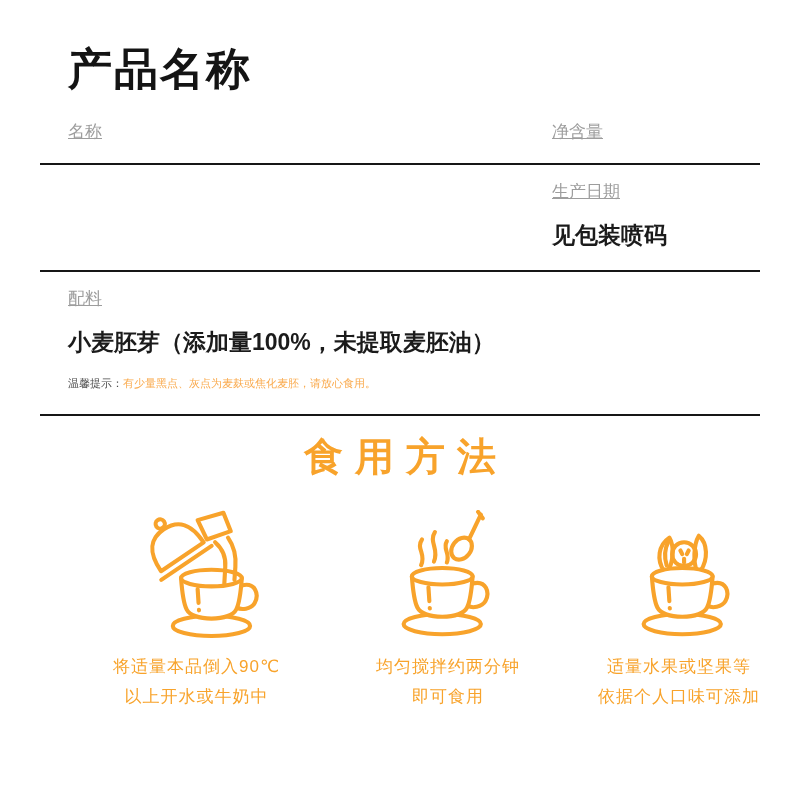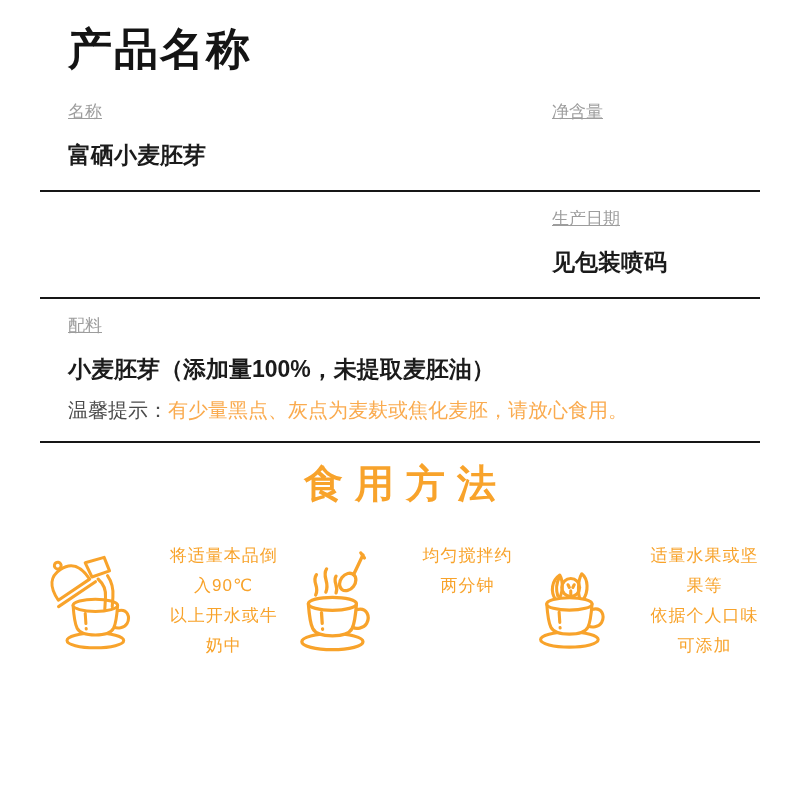--- a/index.html
+++ b/index.html
@@ -1,33 +1,33 @@
 <!DOCTYPE html>
 <html style="--orange: #f8a32b; --tip-orange: #faab4f;"><head>
 <meta charset="utf-8">
 <style>
   * { margin:0; padding:0; box-sizing:border-box; }
   html,body { width:800px; height:800px; background:#ffffff; overflow:hidden; }
   body { font-family:"Liberation Sans","DejaVu Sans",sans-serif; color:#1f1f1f; }
-  .page { width:800px; height:576px; padding:24px 40px 0; }
+  .page { width:800px; height:576px; padding:44px 40px 0; }
 
   .page-title { font-size:44px; font-weight:800; color:#141414; letter-spacing:2px; line-height:1.15; margin-left:28px; margin-bottom:10px; }
 
   .info-row { display:grid; grid-template-columns:1fr 180px; padding:16px 28px 20px; border-bottom:2px solid #161616; }
   .info-row.single { display:block; }
   .cell-label { font-size:17px; color:#9d9d9d; line-height:22px;text-decoration:underline; }
   .cell-value { margin-top:17px; font-size:23px; font-weight:700; color:#1b1b1b; line-height:30px; }
-  .tip-line { margin-top:15px; font-size:20px; line-height:22px; }
+  .tip-line { margin-top:15px; font-size:11px; line-height:22px; }
   .tip-prefix { color:#4a4a4a; }
   .tip-text { color:var(--tip-orange,#faab4f); }
 
   .usage-title { margin-top:18px; text-align:center; font-size:39px; font-weight:800; color:var(--orange,#f8a32b); letter-spacing:12px; text-indent:12px; line-height:46px; }
 
   .steps { margin-top:30px; display:grid; grid-template-columns:1fr 1fr 1fr; }
-  .step { display:flex; flex-direction:row; align-items:flex-start;gap:26px; }
+  .step { display:flex; flex-direction:column; align-items:flex-end; }
   .step svg { width:150px; height:138px; color:var(--orange,#f8a32b); display:block; }
   .step-caption { margin-top:4px; text-align:center; font-size:17px; line-height:30px; color:var(--orange,#f8a32b); letter-spacing:1px; }
 </style>
 </head>
 <body>
 
 <svg width="0" height="0" style="position:absolute" aria-hidden="true">
   <defs>
     <g id="cup-shape" fill="none" stroke="currentColor" stroke-width="4.5" stroke-linecap="round" stroke-linejoin="round">
       <ellipse cx="72" cy="124" rx="42" ry="11"></ellipse>
@@ -40,21 +40,20 @@
   </defs>
 </svg>
 
 <div class="page">
 
   <h1 class="page-title">产品名称</h1>
 
   <div class="info-row">
     <div>
       <div class="cell-label">名称</div>
-      <div class="cell-value">富硒小麦胚芽</div>
     </div>
     <div>
       <div class="cell-label">净含量</div>
     </div>
   </div>
 
   <div class="info-row">
     <div>
     </div>
     <div>
@@ -102,20 +101,21 @@
           <path d="M64,24 C57,35 69,42 63,56"></path>
           <path d="M77,34 C72,42 81,47 77,57"></path>
           <ellipse cx="93" cy="42" rx="10" ry="13" transform="rotate(38 93 42)"></ellipse>
           <path d="M101,32 C106,22 110,13 114,5"></path>
           <path d="M111,2 L116,9"></path>
           <use href="#cup-shape"></use>
         </g>
       </svg>
       <div class="step-caption">
         <div>均匀搅拌约两分钟</div>
+        <div>即可食用</div>
       </div>
     </div>
 
     <div class="step">
       <svg viewBox="0 0 150 150">
         <g fill="none" stroke="currentColor" stroke-width="4.5" stroke-linecap="round" stroke-linejoin="round">
           <path d="M52,66 C44,54 46,38 58,30 C64,40 62,58 56,66 Z"></path>
           <path d="M55,60 C52,50 53,42 57,34"></path>
           <circle cx="74" cy="48" r="13"></circle>
           <path d="M70,44 L72,48"></path>

